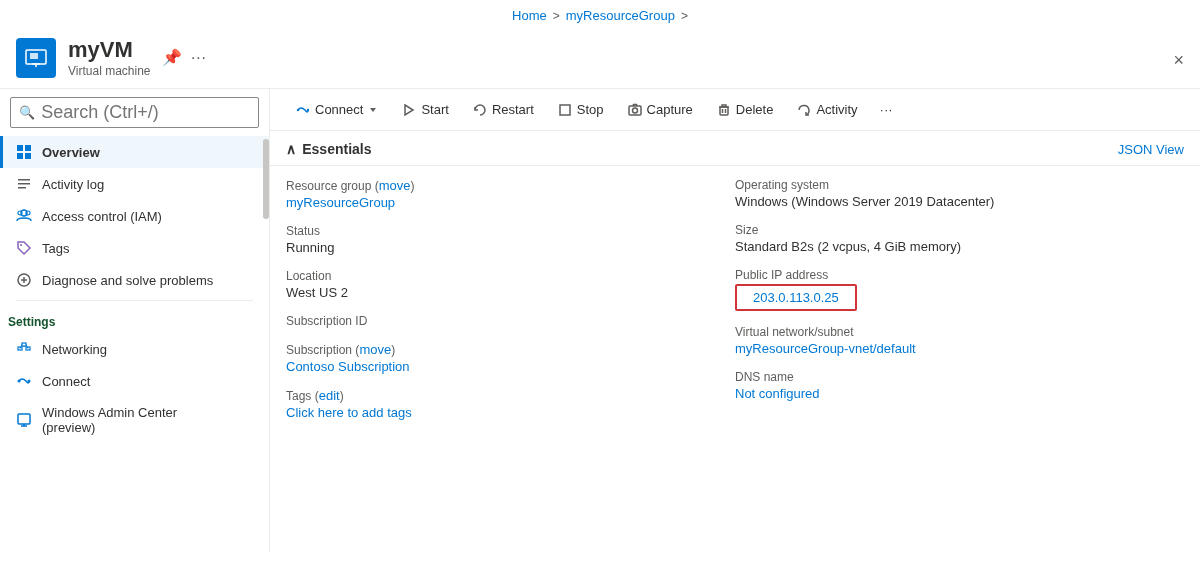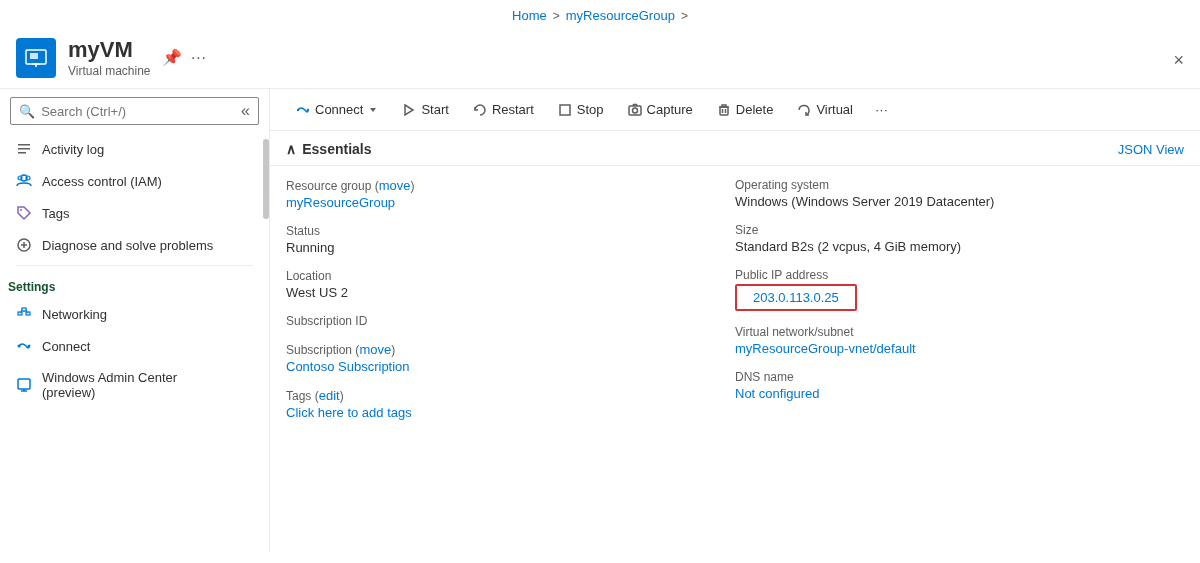--- a/index.html
+++ b/index.html
@@ -42,21 +42,21 @@
     .sidebar {
       width: 270px; flex-shrink: 0; border-right: 1px solid #edebe9;
       overflow-y: auto; background: #fff;
     }
     .sidebar-search {
       display: flex; align-items: center; margin: 8px 10px;
       border: 1px solid #8a8886; border-radius: 2px; padding: 4px 8px;
       background: #fff;
     }
     .sidebar-search input {
-      border: none; outline: none; font-size: 13px; color: #605e5c;
+      border: none; outline: none; font-size: 18px; color: #605e5c;
       flex: 1; background: transparent;
     }
     .sidebar-search-icon { color: #605e5c; margin-right: 6px; font-size: 13px; }
     .sidebar-collapse { margin-left: 4px; color: #605e5c; cursor: pointer; font-size: 16px; }
 
     .sidebar-item {
       display: flex; align-items: center; gap: 10px;
       padding: 8px 16px; cursor: pointer; color: #323130;
       font-size: 13px;
     }
@@ -145,20 +145,31 @@
 
   <div class="sidebar" style="position:relative;">
     <div class="sidebar-search">
       <span class="sidebar-search-icon">🔍</span>
       <input type="text" placeholder="Search (Ctrl+/)" style="">
       <span class="sidebar-collapse">«</span>
     </div>
 
     <div style="position:absolute;right:0;top:50px;width:6px;height:80px;background:#c8c6c4;border-radius:3px;z-index:10;"></div>
 
+    <div class="sidebar-item active">
+      <span class="sidebar-item-icon">
+        <svg width="16" height="16" viewBox="0 0 16 16">
+            <rect x="1" y="1" width="6" height="6" fill="#0078d4"></rect>
+            <rect x="9" y="1" width="6" height="6" fill="#0078d4"></rect>
+            <rect x="1" y="9" width="6" height="6" fill="#0078d4"></rect>
+            <rect x="9" y="9" width="6" height="6" fill="#0078d4"></rect>
+          </svg>
+      </span>
+      <span>Overview</span>
+    </div>
 
     <div class="sidebar-item">
       <span class="sidebar-item-icon">
         <svg width="16" height="16" viewBox="0 0 16 16">
             <rect x="2" y="3" width="12" height="1.5" fill="#605e5c"></rect>
             <rect x="2" y="7" width="12" height="1.5" fill="#605e5c"></rect>
             <rect x="2" y="11" width="8" height="1.5" fill="#605e5c"></rect>
           </svg>
       </span>
       <span>Activity log</span>
@@ -294,21 +305,21 @@
             <line x1="8.5" y1="6" x2="8.5" y2="10"></line>
           </svg>
         <span>Delete</span>
       </button>
 
       <button class="toolbar-btn">
         <svg width="14" height="14" viewBox="0 0 14 14" fill="none" stroke="#605e5c" stroke-width="1.5">
             <path d="M2 7 A5 5 0 1 1 9 12"></path>
             <polyline points="9,9 9,12 12,12"></polyline>
           </svg>
-        <span>Virtual</span>
+        <span>Activity</span>
       </button>
 
       <button class="toolbar-btn toolbar-more">
         <span>···</span>
       </button>
     </div>
 
     <div class="essentials-header">
       <div class="essentials-title">
         <span style="cursor:pointer;">∧</span>

